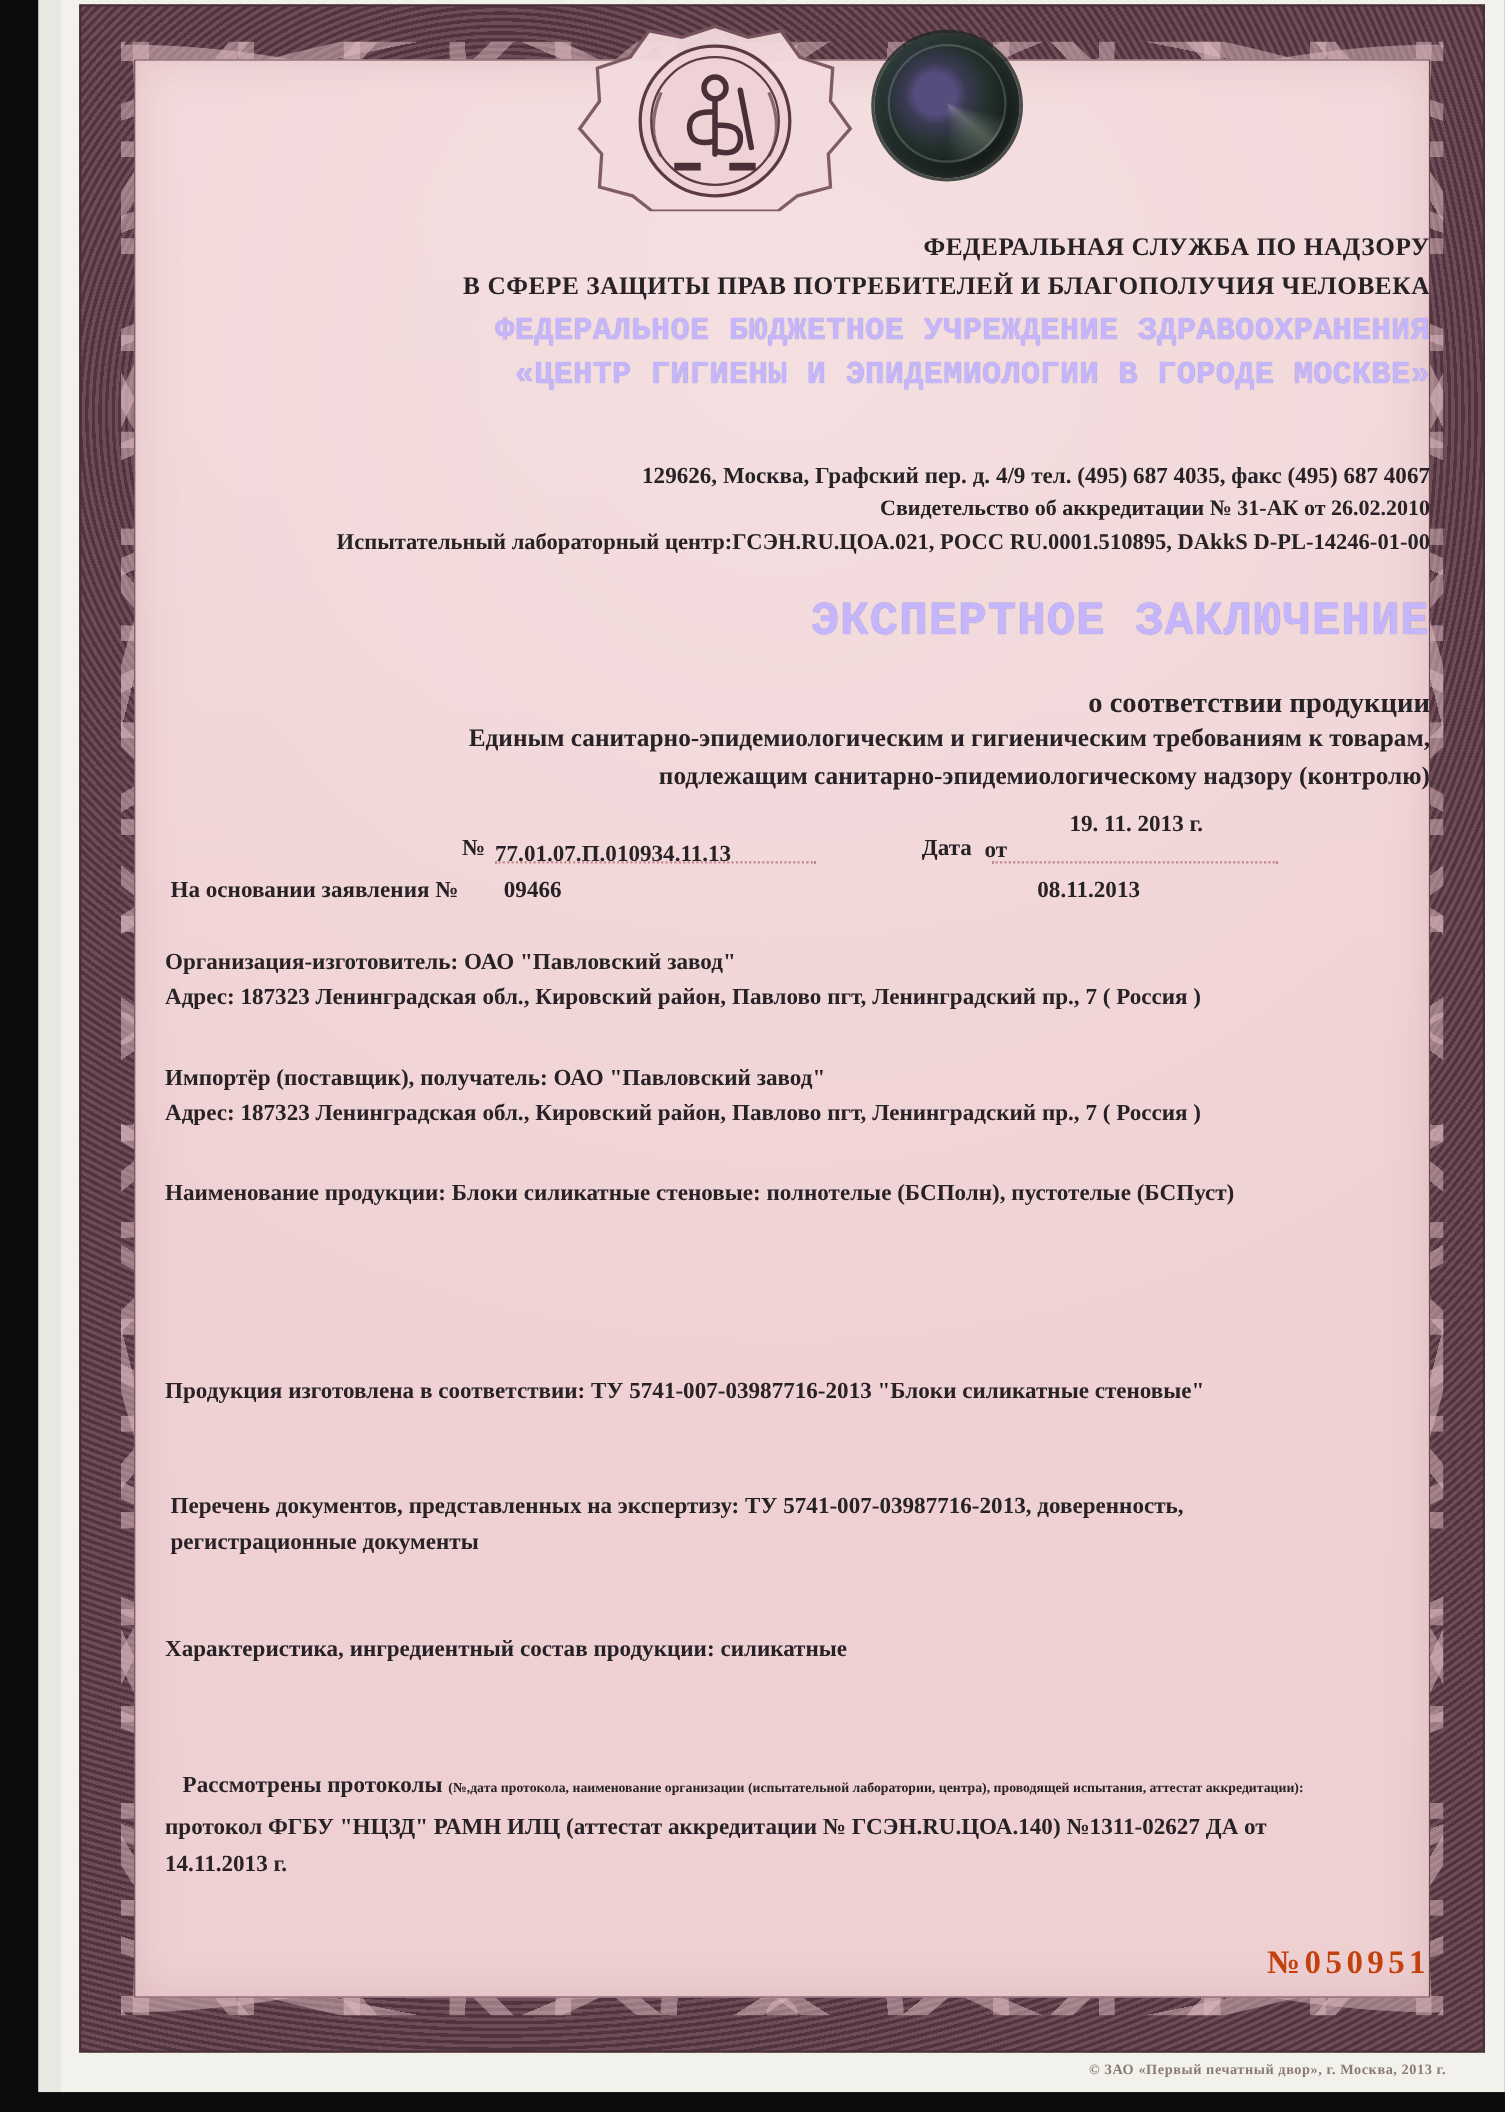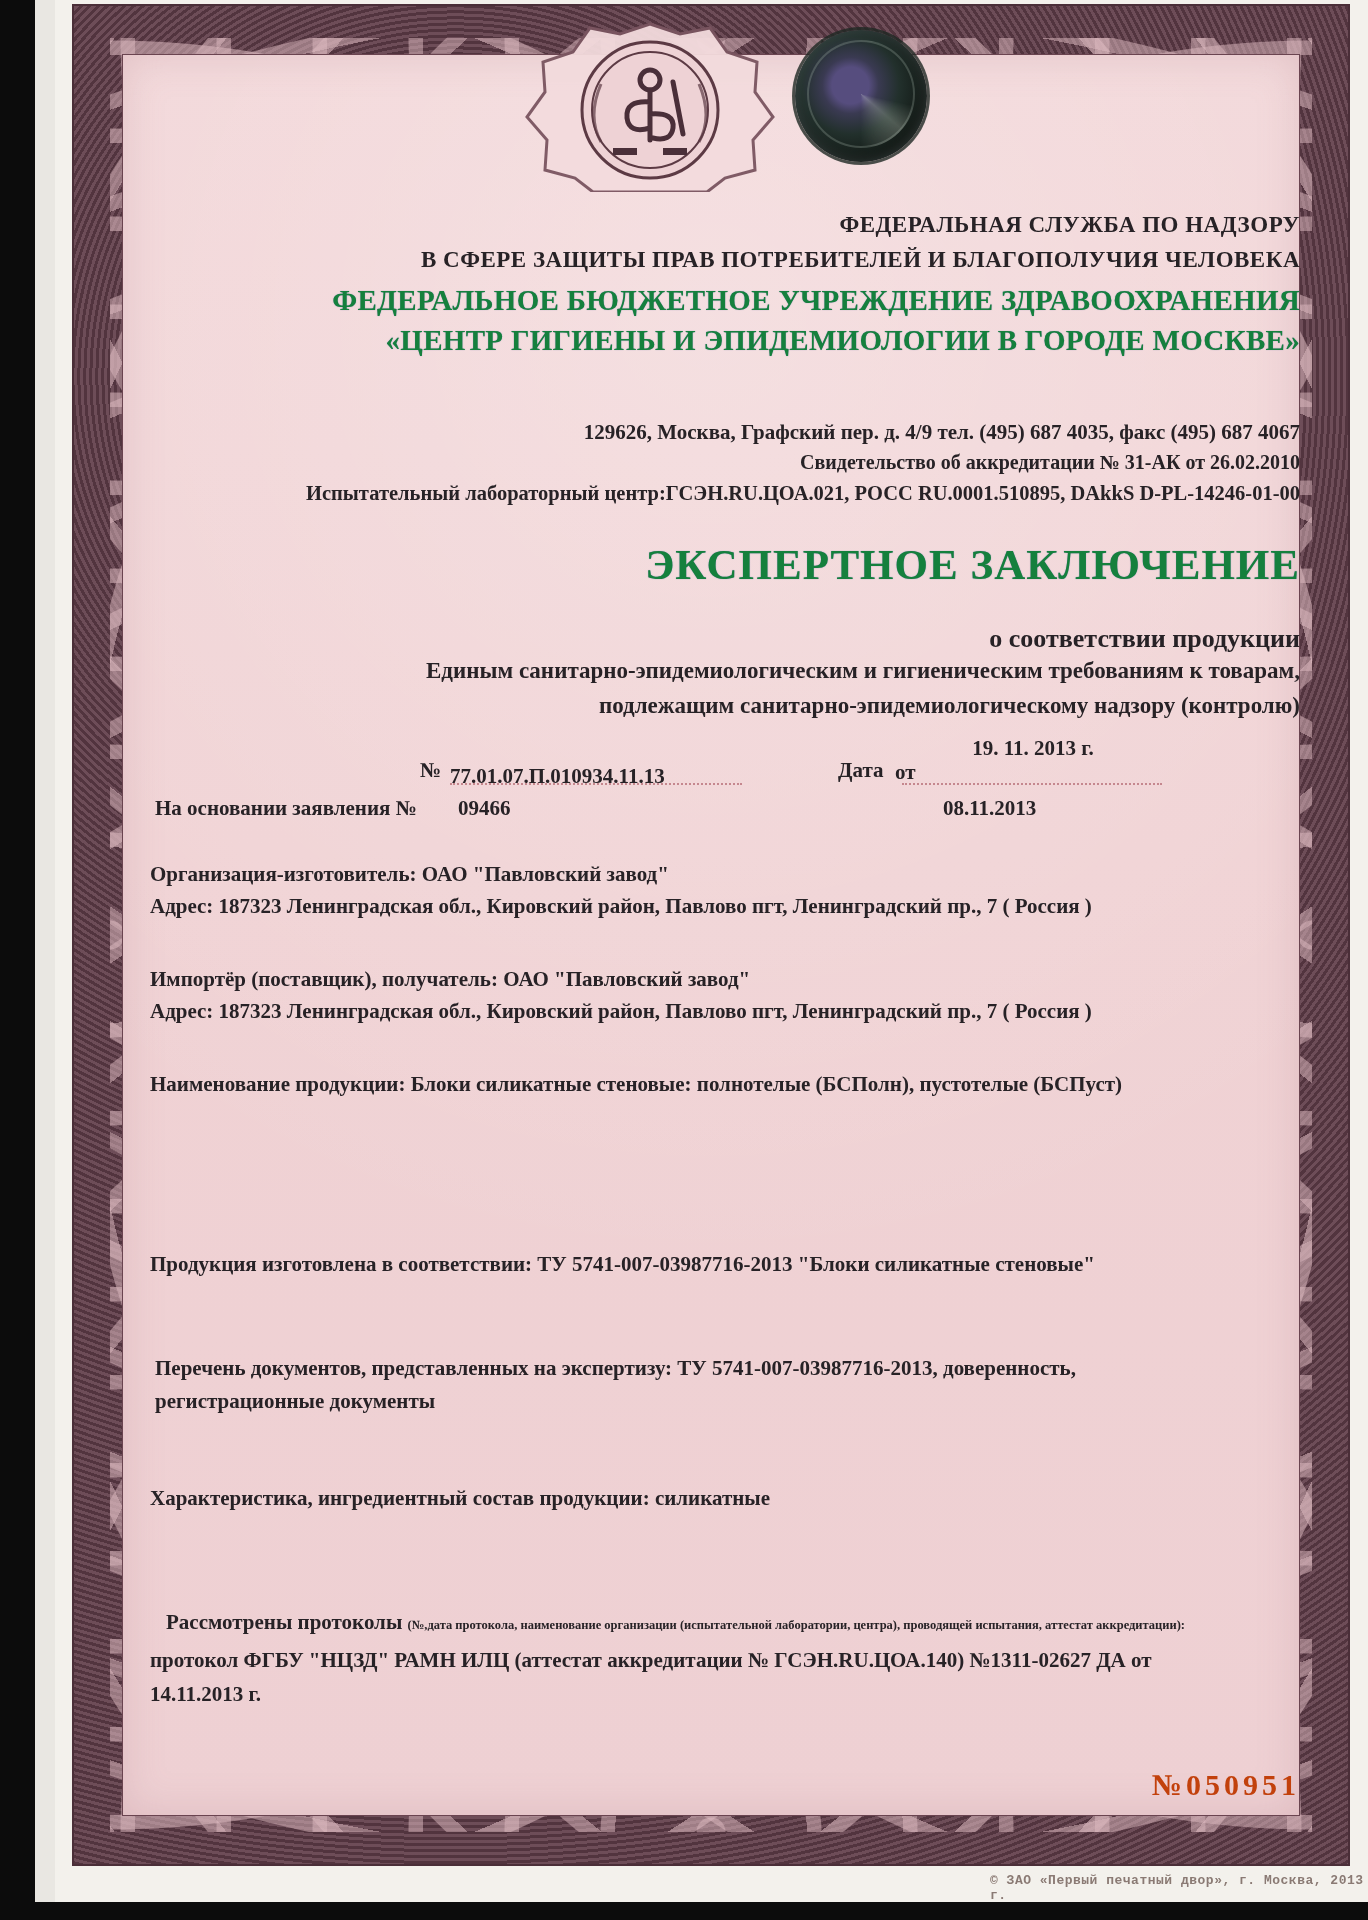--- a/index.html
+++ b/index.html
@@ -33,34 +33,34 @@
   .paper{
     position:absolute;left:122px;top:54px;width:1178px;height:1762px;
     background:
       radial-gradient(circle at 50% 15%, rgba(255,255,255,.25), transparent 60%),
       linear-gradient(180deg,#f2d6d8 0%, #f0d2d4 45%, #eed0d3 100%);
     box-shadow:inset 0 0 0 1px #6a4450, inset 0 0 40px rgba(170,120,130,.25);
   }
   .abs{position:absolute;}
   .center{left:122px;width:1178px;text-align:right;}
   .ink{color:#272226;}
-  .blue{color:#15803d;}
+  .blue{color:#c4b5fd;font-family:Liberation Mono, monospace;}
   .b{font-weight:bold;}
   .svc{font-size:23px;letter-spacing:.5px;}
   .inst{font-size:29px;letter-spacing:.3px;text-shadow:0 0 1px rgba(50,65,158,.5);}
   .addr{font-size:21px;}
   .doctitle{font-size:43px;letter-spacing:1px;text-shadow:0 0 1px rgba(50,65,158,.55);}
   .sub{font-size:23px;}
   .field{font-size:21px;color:#272226;font-weight:bold;}
   .lbl{font-weight:bold;}
   .fine{font-size:12.5px;font-weight:bold;letter-spacing:0;}
   .uline{border-bottom:2px dotted #c5878e;height:0;}
   .serial{font-size:30px;letter-spacing:4px;color:#c2410c;font-weight:bold;}
   .footer-note{
-    font-family:Liberation Mono, monospace;font-size:13px;font-weight:bold;
+    font-family:Liberation Serif, serif;font-size:13px;font-weight:bold;
     color:#8a7а74;color:#8a7a74;letter-spacing:.5px;
   }
   .black-strip-left{position:absolute;left:0;top:0;width:35px;height:1920px;background:#0c0c0c;}
   .black-strip-bottom{position:absolute;left:0;top:1902px;width:1368px;height:18px;background:#0c0c0c;}
   
   .emblem-wrap{position:absolute;left:505px;top:22px;width:420px;height:170px;}
   .hologram{
     position:absolute;left:290px;top:8px;width:132px;height:132px;border-radius:50%;
     background:
       radial-gradient(circle at 42% 42%, #564d7e 0 17%, #3a3a52 26%, #22302c 45%, #131a16 68%, #0d110e 100%);

